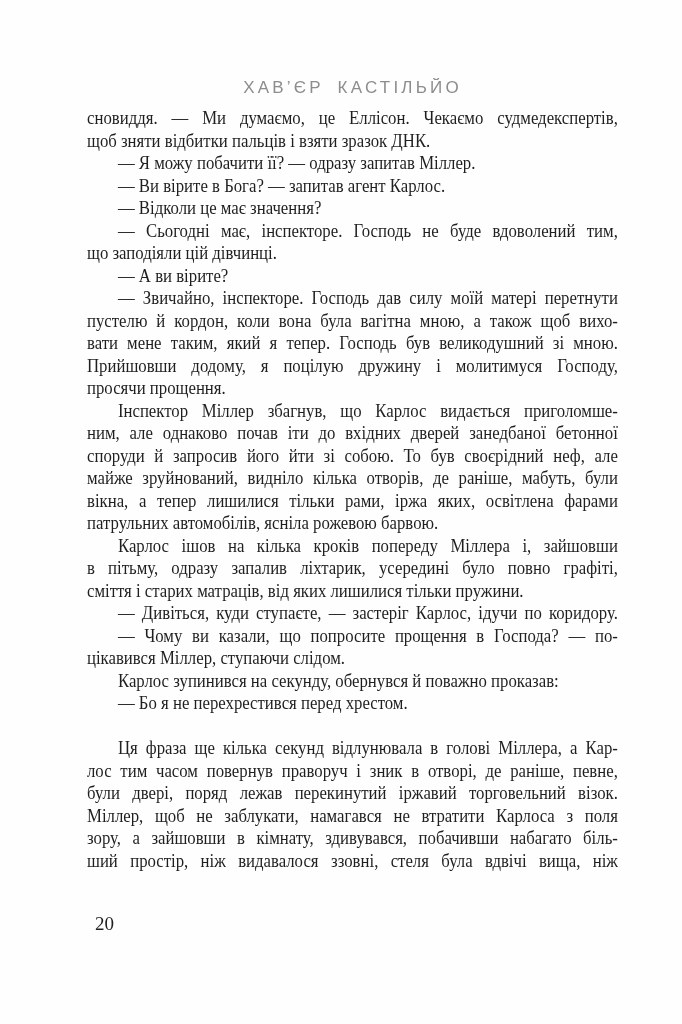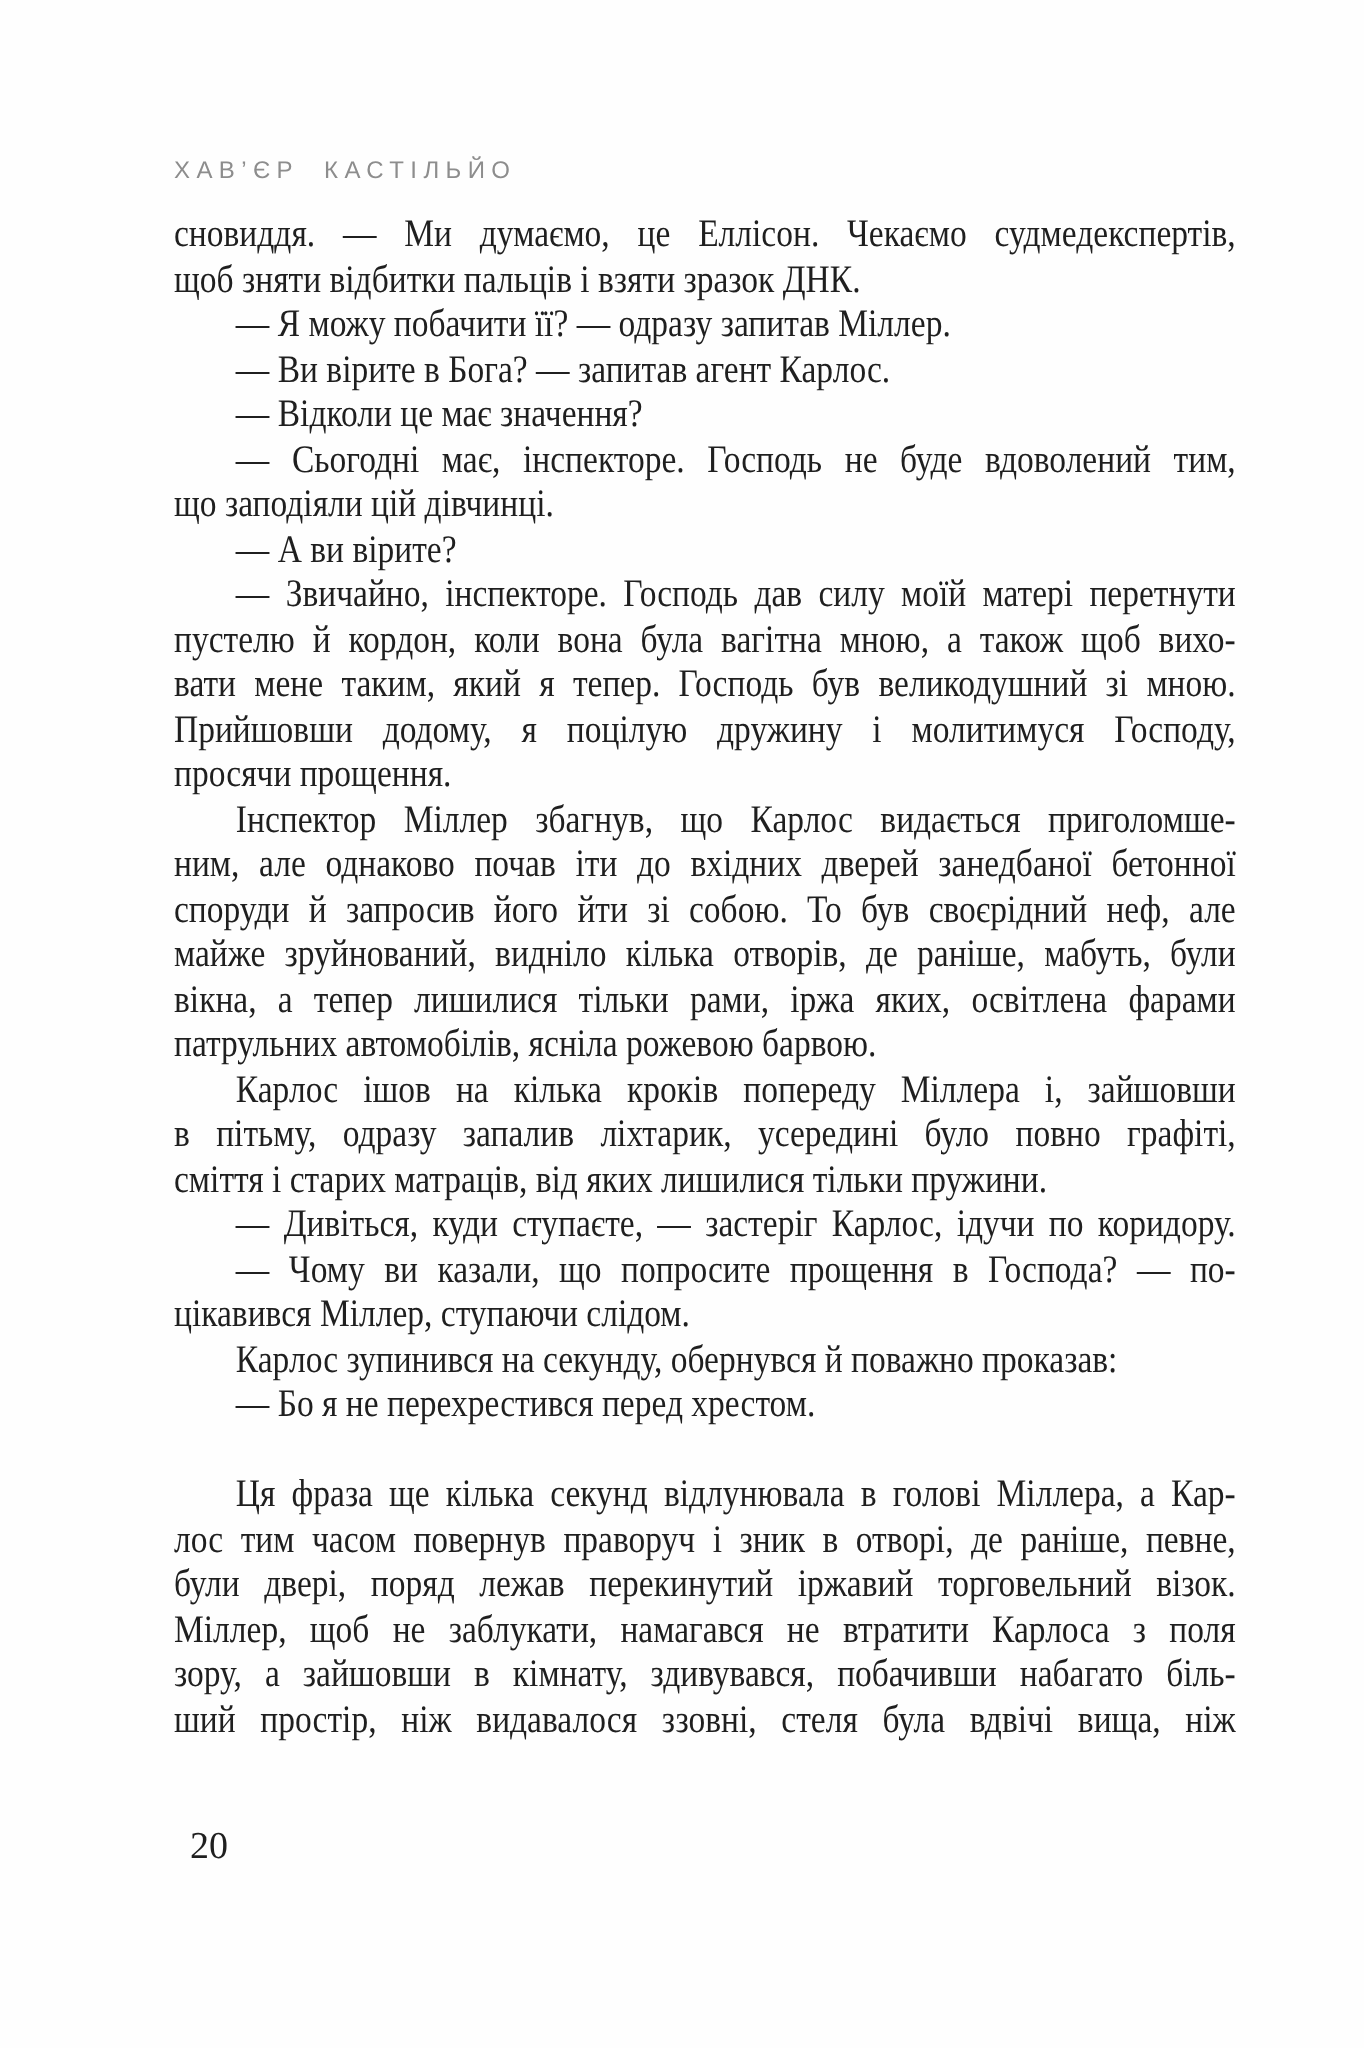--- a/index.html
+++ b/index.html
@@ -6,23 +6,23 @@
   .page {
     position:relative;
     width:682px; height:1024px;
     background:var(--bg,#fefefe);
     overflow:hidden;
     font-family:"Liberation Serif", serif;
   }
   .running-head {
     position:absolute;
     left:87px; top:78px; width:531px;
-    text-align:left;
+    text-align:center;
     font-family:"Liberation Sans", sans-serif;
-    font-size:12px;
+    font-size:17px;
     font-weight:400;
     letter-spacing:3.2px;
     word-spacing:6px;
     color:var(--head,#8d8d8d);
   }
   .text-block {
     position:absolute;
     left:87px; top:107px;
     width:618px;                 
     transform:scaleX(0.859);     

